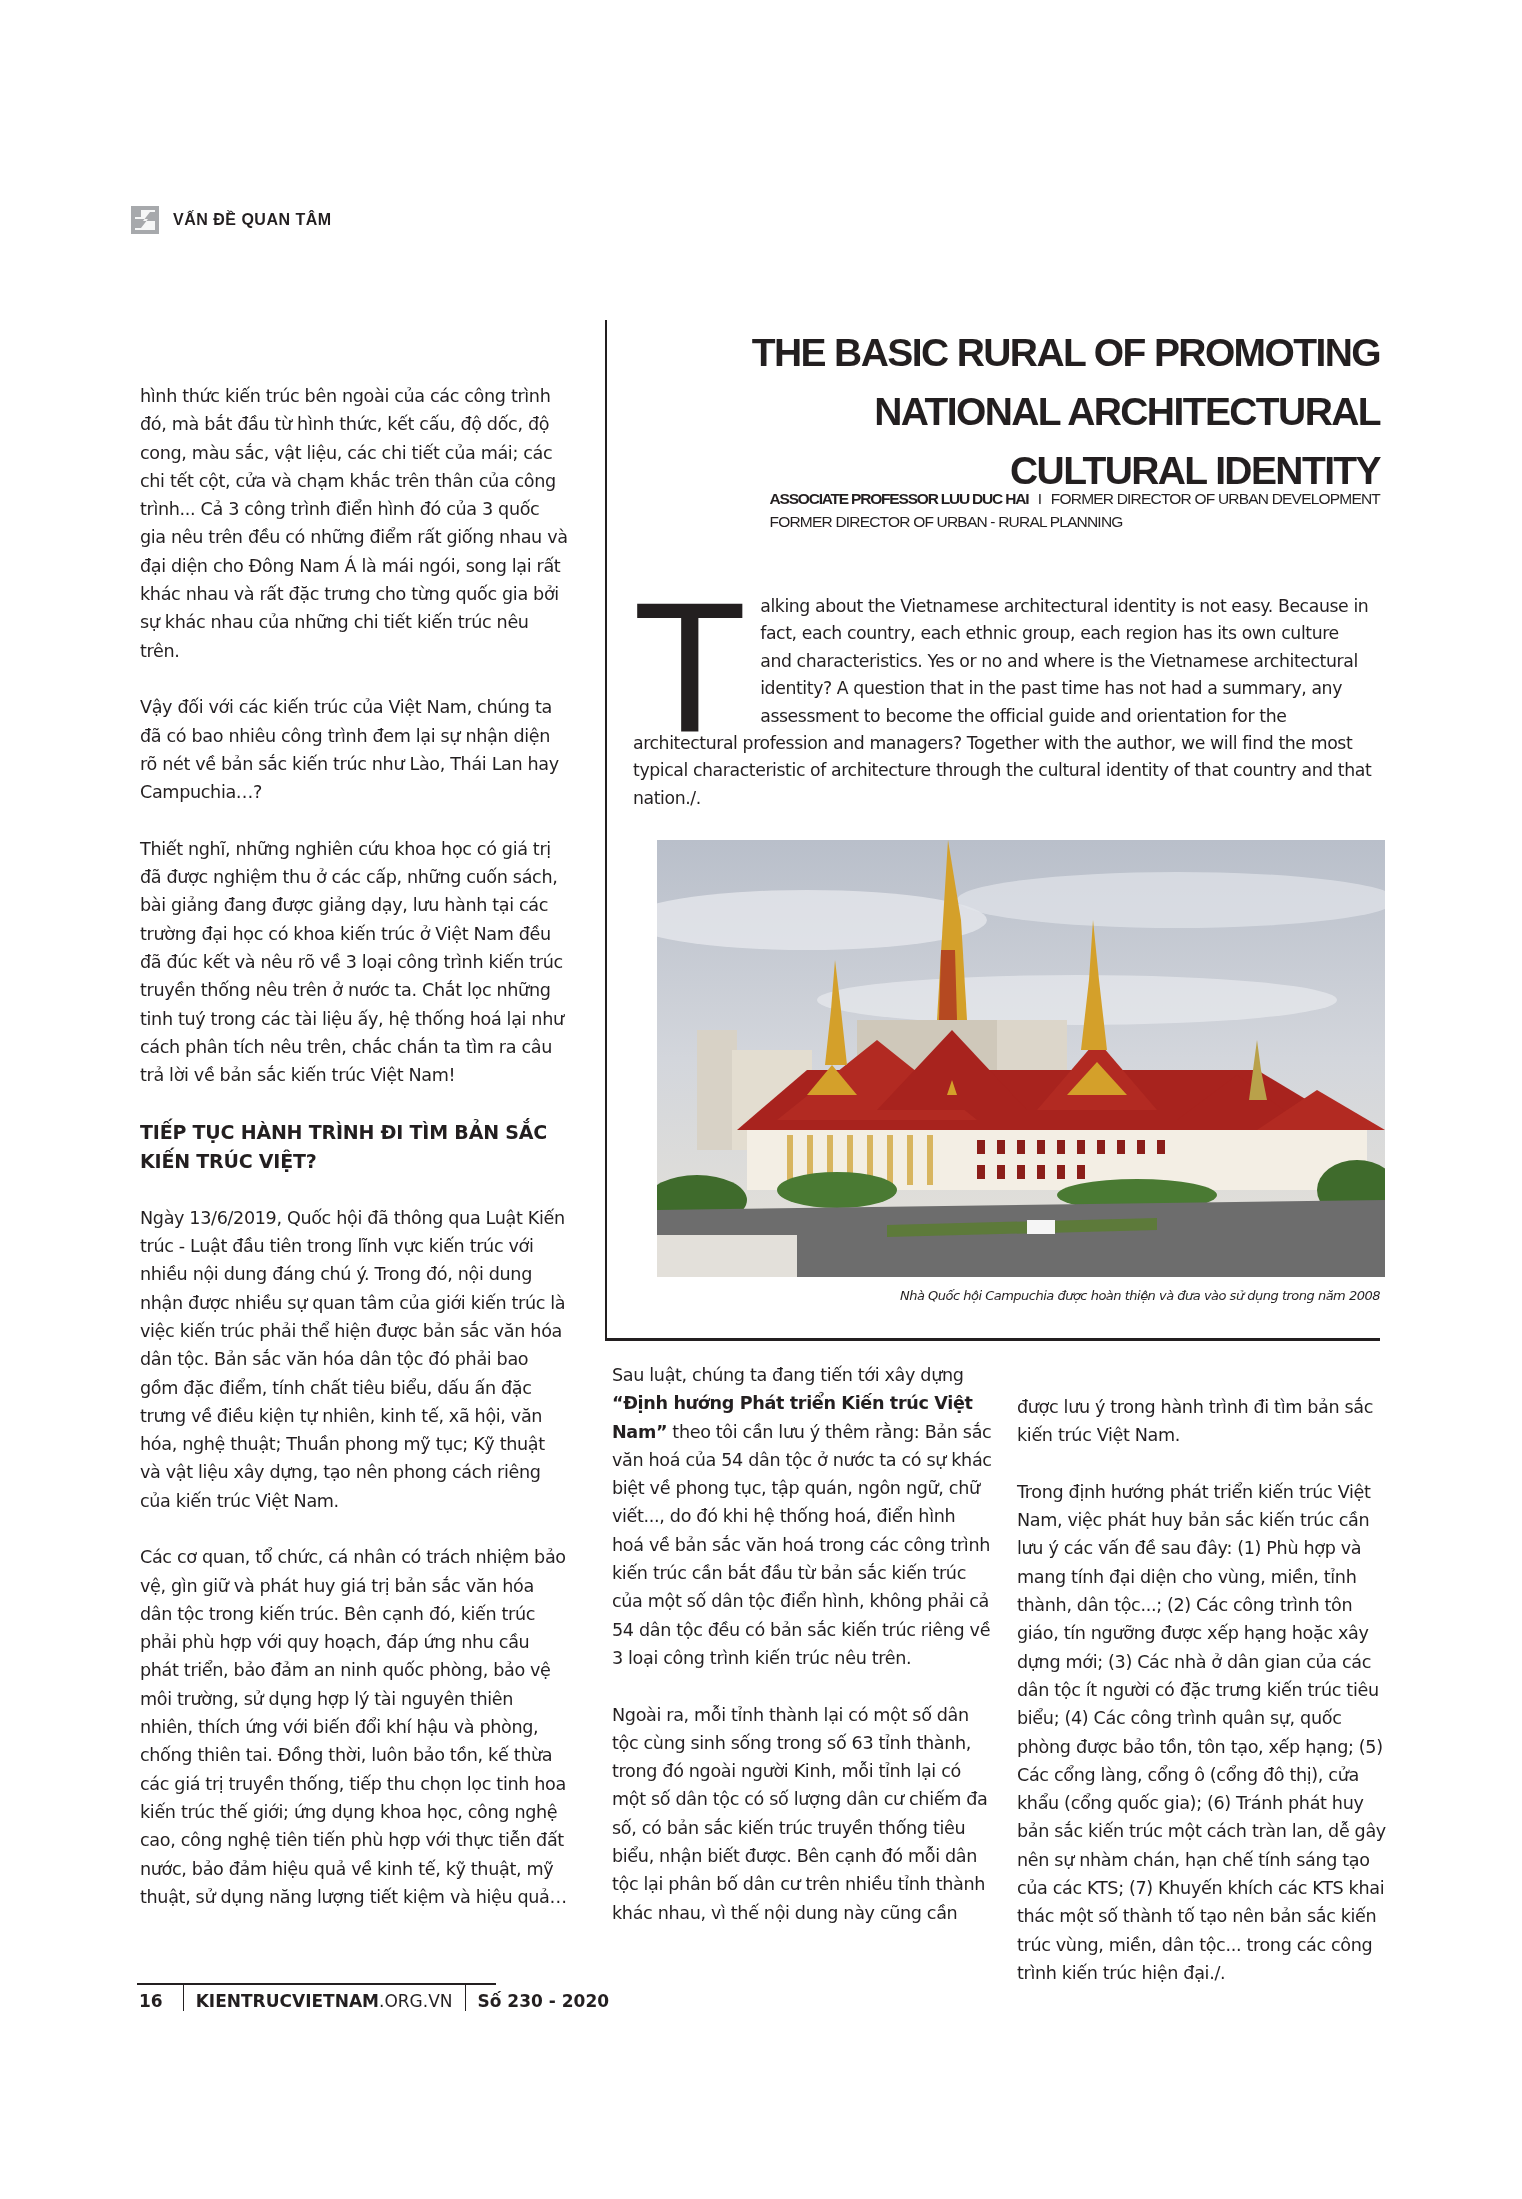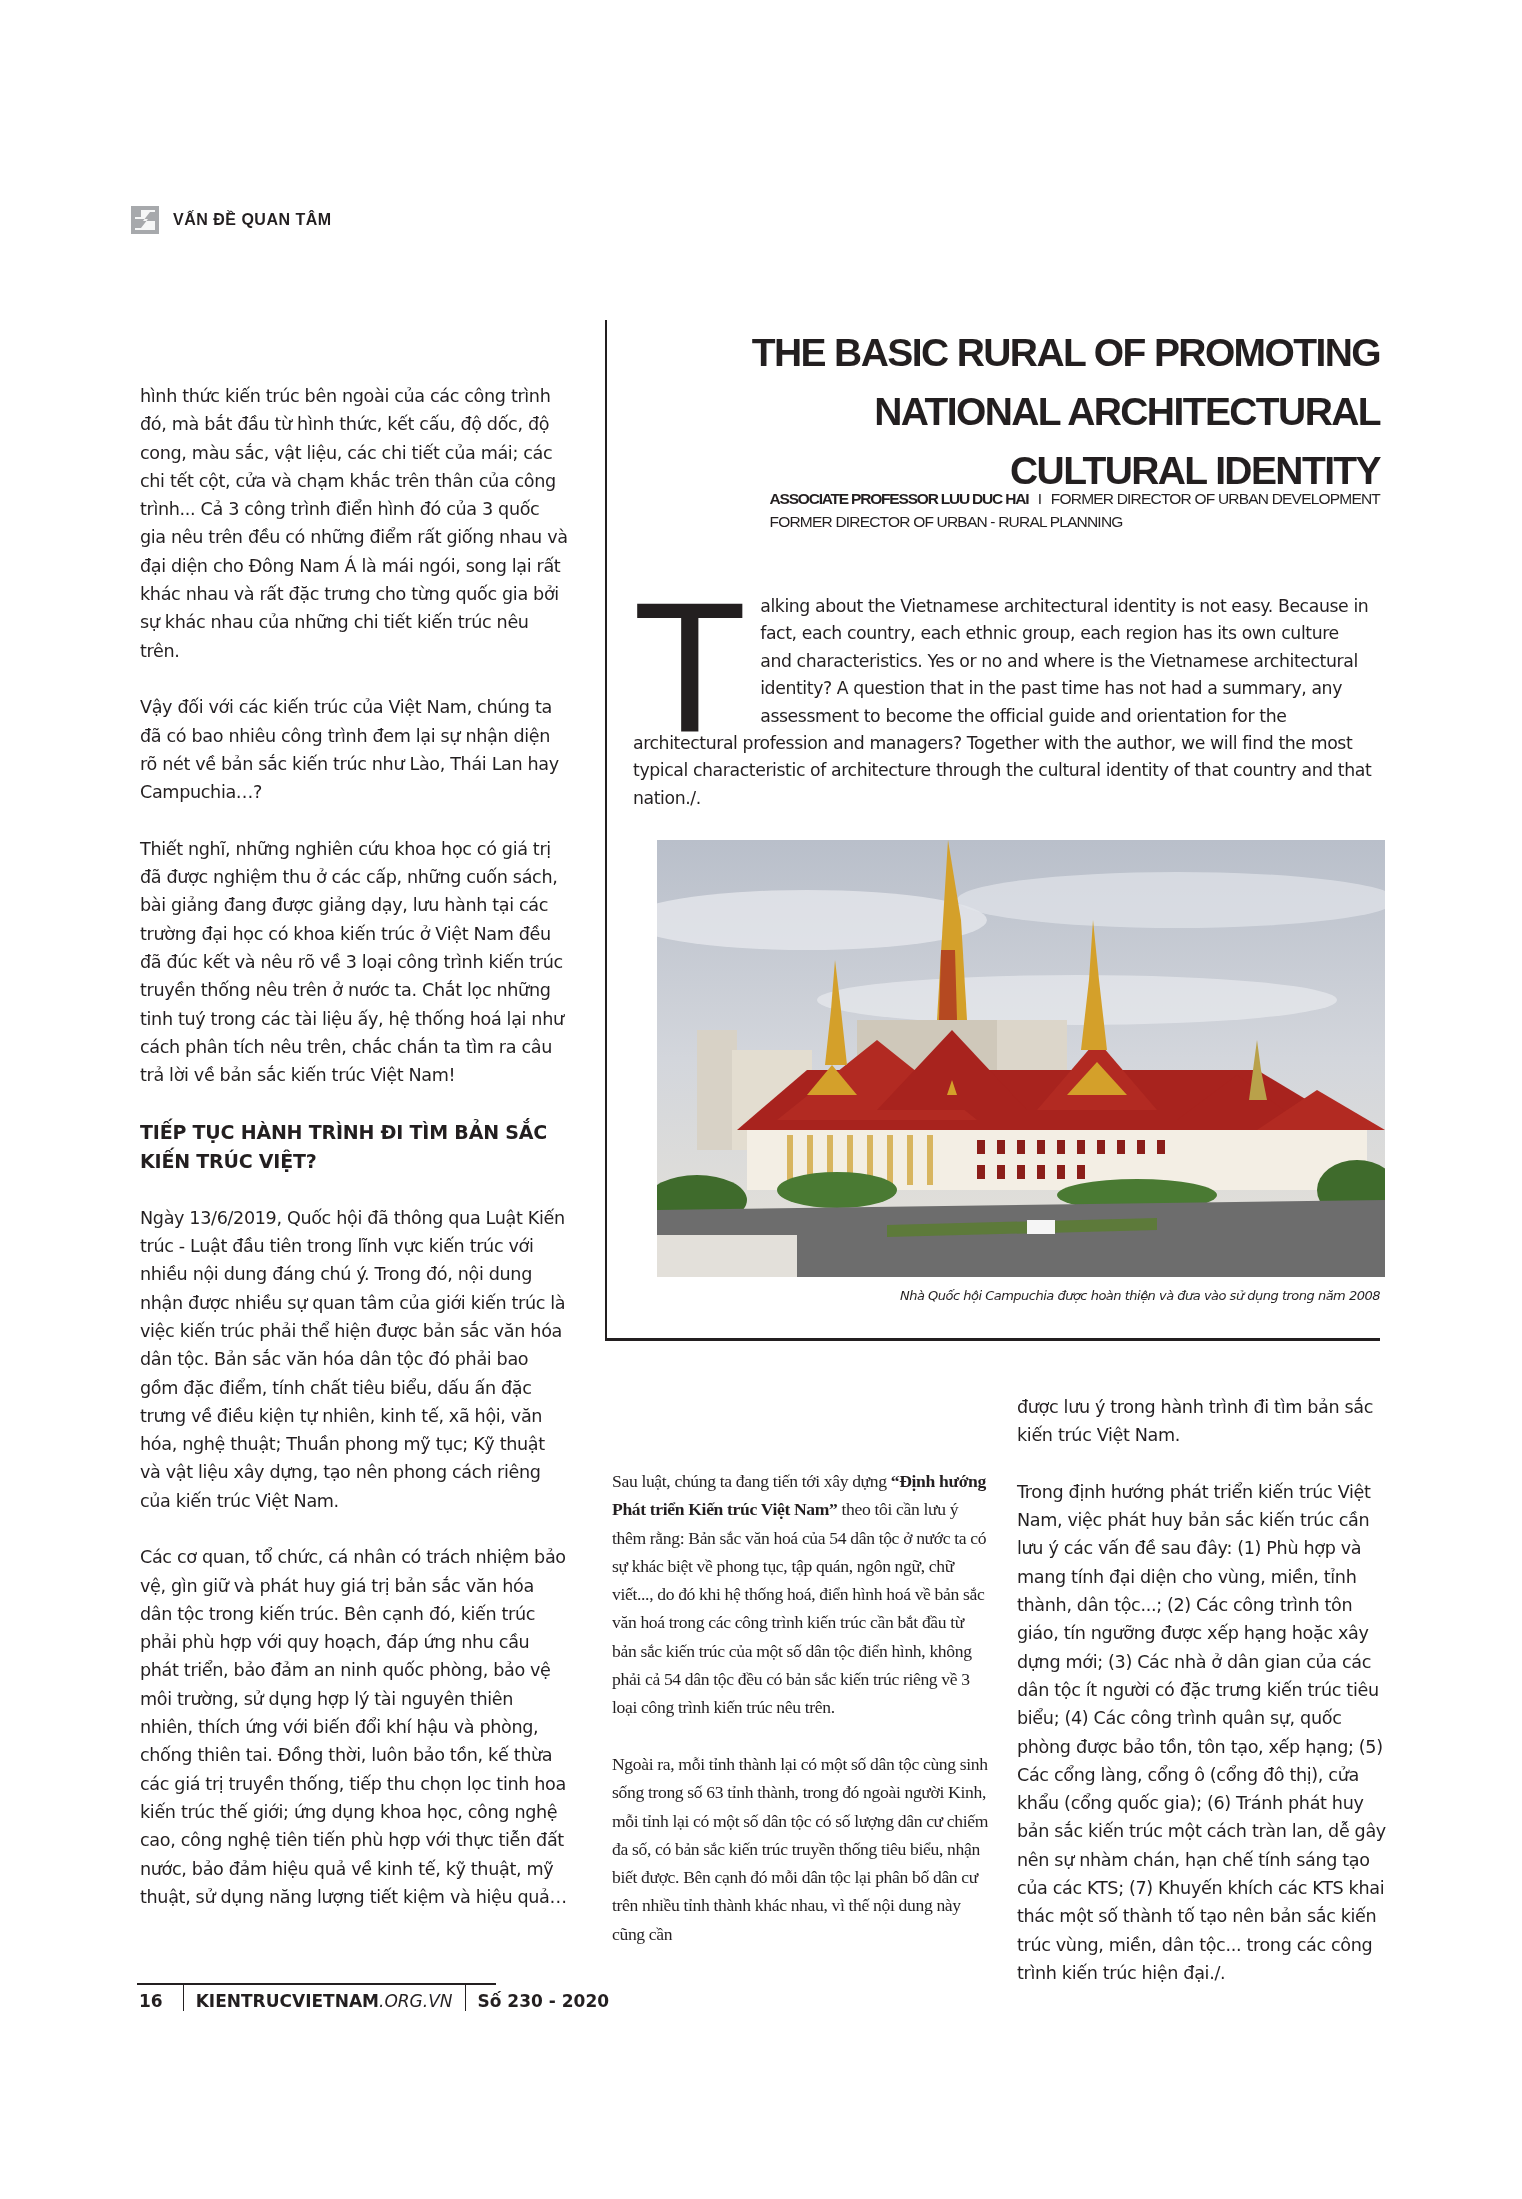--- a/index.html
+++ b/index.html
@@ -7,21 +7,21 @@
          font-family: "DejaVu Sans", sans-serif; color: #231f20; }
 
   .section-header { position: absolute; left: 131px; top: 206px; display: flex; align-items: center; gap: 14px; }
   .section-icon { width: 28px; height: 28px; background: #a7a9ac; position: relative; }
   .section-icon svg { position: absolute; left: 0; top: 0; }
   .section-label { font-family: "Liberation Sans", sans-serif; font-weight: bold; font-size: 16px; letter-spacing: 0.5px; color: #231f20; }
 
   .col { position: absolute; font-size: 17.6px; line-height: 28.3px; color: #231f20; letter-spacing: -0.35px; }
   .col p { margin: 0 0 28.3px 0; }
   .col-left { left: 140px; top: 382px; width: 430px; }
-  .col-mid { left: 612px; top: 1467px; width: 380px; font-family: Liberation Serif, serif; }
+  .col-mid { left: 612px; top: 1361px; width: 380px; }
   .col-right { left: 1017px; top: 1393px; width: 380px; }
 
   .subhead { font-weight: bold; font-size: 19px; line-height: 29px; margin: 0 0 28px 0; letter-spacing: -0.2px; }
 
   .frame-line-v { position: absolute; left: 605px; top: 320px; width: 2px; height: 1021px; background: #231f20; }
   .frame-line-h { position: absolute; left: 605px; top: 1338px; width: 775px; height: 3px; background: #231f20; }
 
   .title { position: absolute; right: 142px; top: 323px; text-align: right;
            font-family: "Liberation Sans", sans-serif; font-weight: bold; font-size: 39px; line-height: 59px;
            letter-spacing: -1.6px; color: #231f20; }
@@ -41,21 +41,21 @@
   .caption { position: absolute; right: 142px; top: 1288px; font-style: italic; font-size: 13px;
              letter-spacing: -0.5px; color: #231f20; }
 
   .bold-quote { font-weight: bold; }
 
   .footer { position: absolute; left: 137px; top: 1983px; display: flex; align-items: stretch; }
   .footer-rule { position: absolute; left: 137px; top: 1983px; width: 359px; height: 2px; background: #231f20; }
   .footer .cell { padding: 8px 12px 0 12px; font-size: 17px; font-weight: bold; color: #231f20; height: 26px; }
   .footer .cell:first-child { padding-left: 2px; padding-right: 20px; }
   .footer .divider { width: 1px; background: #231f20; height: 26px; margin-top: 2px; }
-  .footer .site-suffix { font-weight: normal; font-style: italic; }
+  .footer .site-suffix { font-weight: normal; }
 </style>
 </head>
 <body>
 
 <div class="section-header">
   <span class="section-icon">
     <svg width="28" height="28" viewBox="0 0 28 28">
       <rect x="0" y="0" width="28" height="28" fill="#a7a9ac"></rect>
       <path d="M17 4 L24 4 L24 6 L19 6 L12 15 L24 15 L24 24 L4 24 L4 22 L10 22 L17 13 L4 13 L4 4 Z" fill="#ffffff" opacity="0.9"></path>
       <rect x="4" y="4" width="6" height="7" fill="#a7a9ac"></rect>

